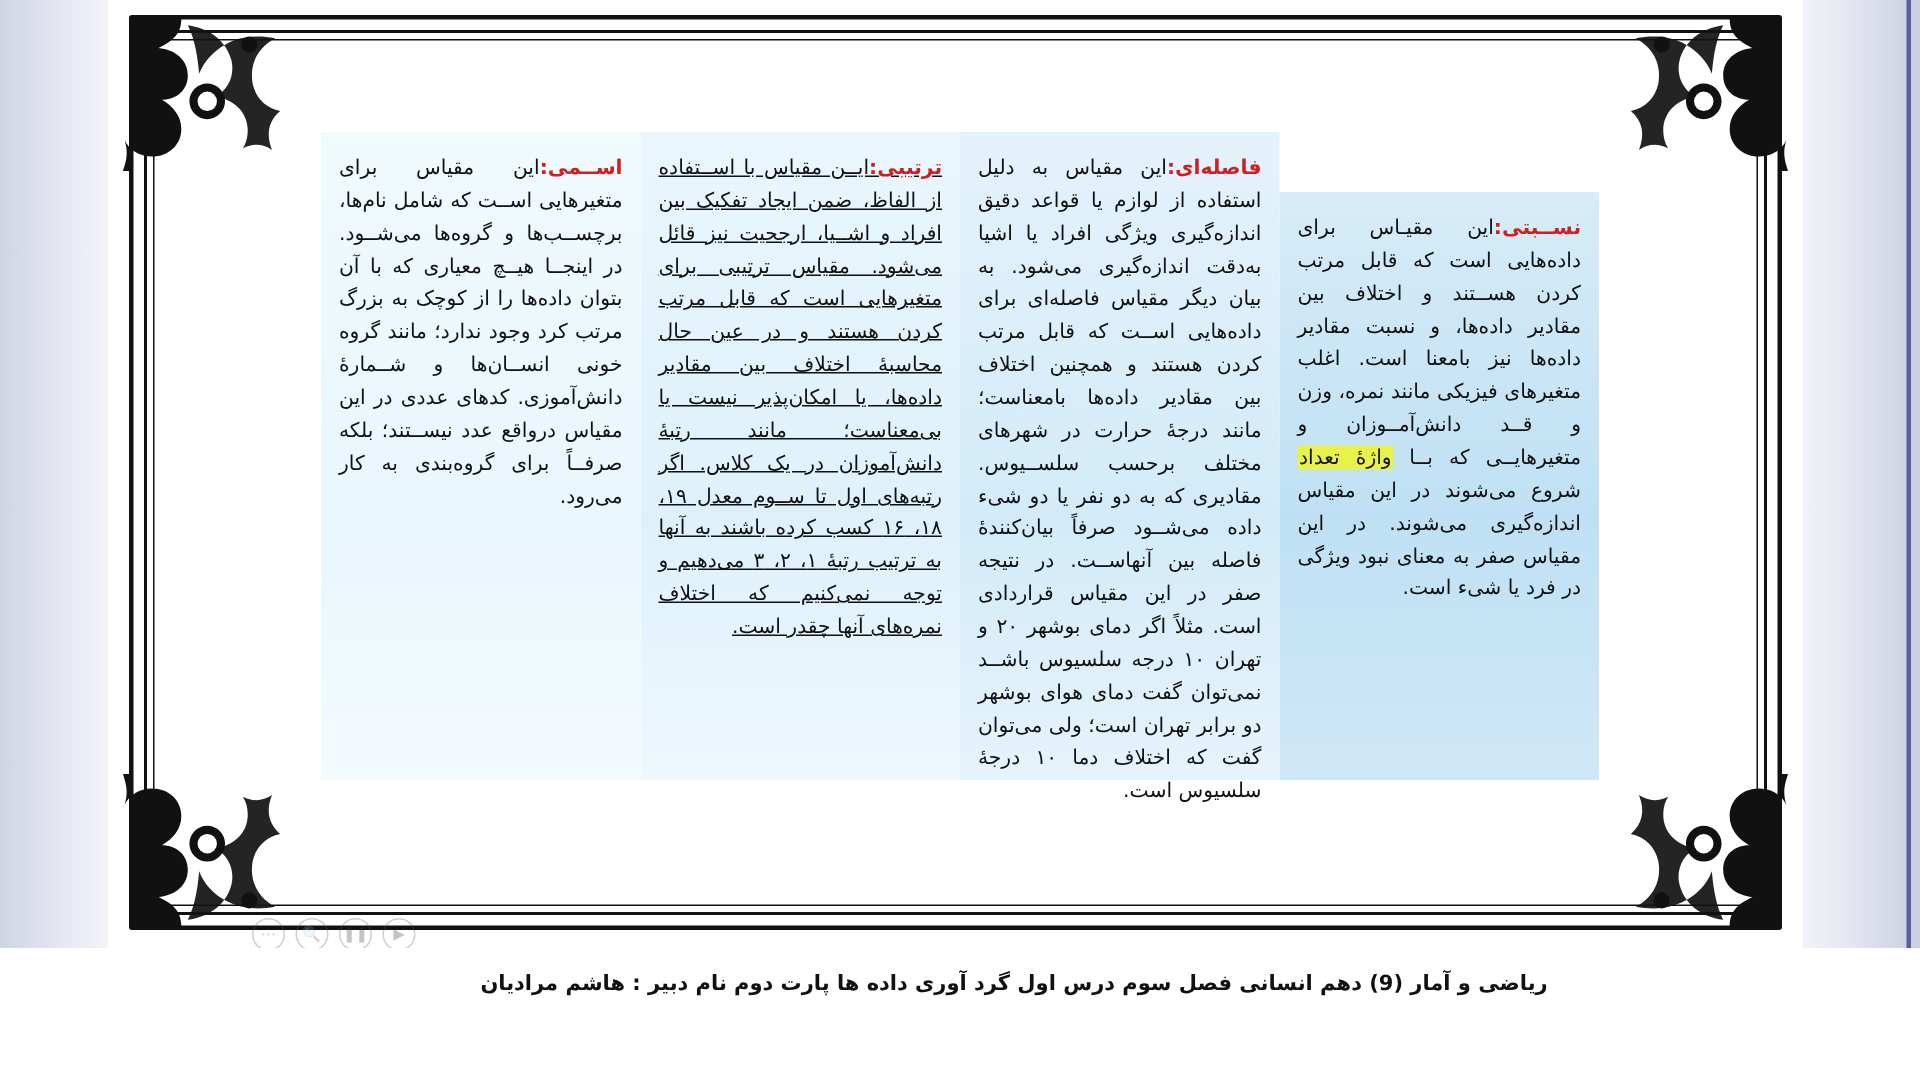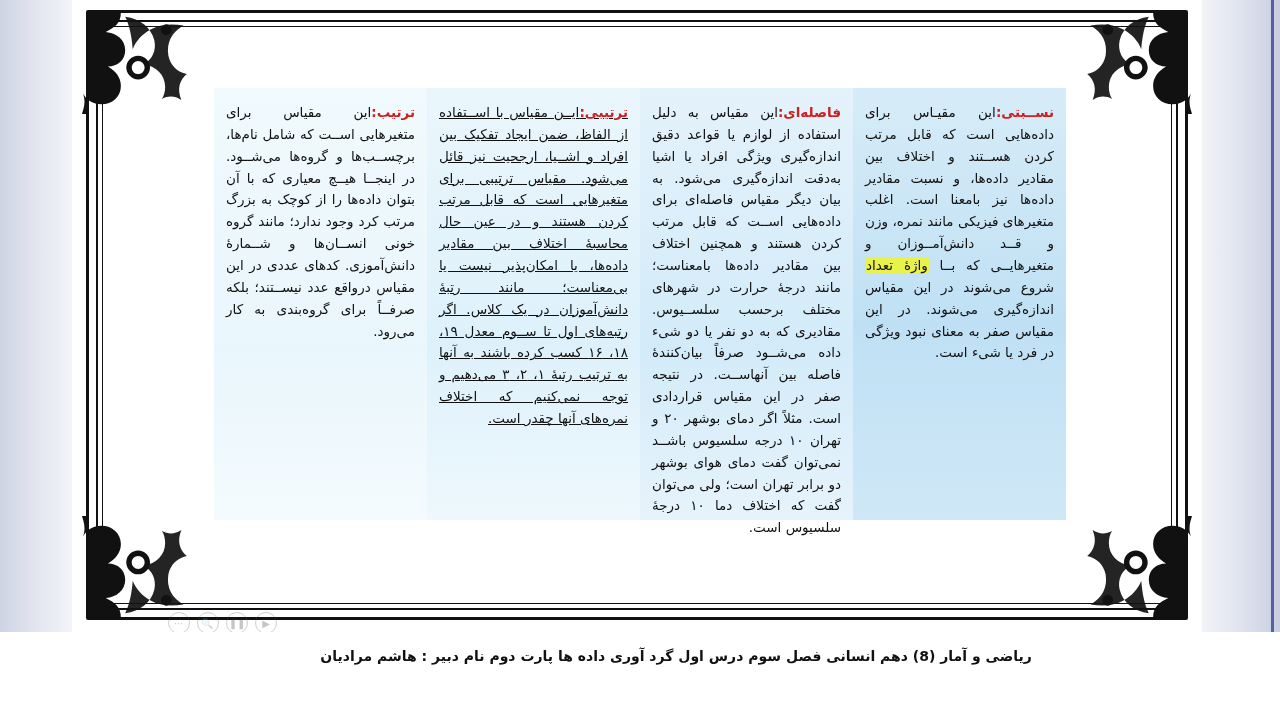--- a/index.html
+++ b/index.html
@@ -34,21 +34,21 @@
   .c-tr{right:10px;top:6px;transform:scaleX(-1);}
   .c-bl{left:10px;bottom:8px;transform:scaleY(-1);}
   .c-br{right:10px;bottom:8px;transform:scale(-1,-1);}
 
   
   .cols{position:absolute;left:142px;top:88px;width:852px;height:432px;display:flex;flex-direction:row;}
   .col{flex:1 1 0;padding:14px 12px 10px 12px;box-sizing:border-box;
     font-size:13.5px;line-height:1.62;color:#111;text-align:justify;
     text-justify:inter-word;direction:rtl;}
   .col p{margin:0;}
-  .col.c1{background:linear-gradient(180deg,#d7ecf8 0%, #bfe0f4 55%, #cfe8f7 100%);}
+  .col.c1{background:linear-gradient(180deg,#d7ecf8 0%, #bfe0f4 55%, #cfe8f7 100%);margin-top:40px;}
   .col.c2{background:linear-gradient(180deg,#e4f2fb 0%, #d3ebf9 60%, #e6f3fb 100%);}
   .col.c3{background:linear-gradient(180deg,#eaf6fc 0%, #def1fb 60%, #eef8fd 100%);text-decoration:underline;}
   .col.c4{background:linear-gradient(180deg,#f1fafd 0%, #e9f6fc 60%, #f4fbfe 100%);}
   .lead{color:#d01f1f;font-weight:bold;letter-spacing:.5px;}
   .hl{background:#e9f24a;padding:0 1px;border-radius:2px;}
 
   
   .caption-bar{position:absolute;left:72px;top:632px;width:1208px;height:88px;background:#ffffff;}
   .caption{position:absolute;left:0;right:0;top:16px;text-align:center;
     font-size:14px;color:#111;font-weight:bold;direction:rtl;}
@@ -116,31 +116,31 @@
 
       <div class="col c2">
         <p><span class="lead">فاصله‌ای:</span><span>این مقیاس به دلیل استفاده از لوازم یا قواعد دقیق اندازه‌گیری ویژگی افراد یا اشیا به‌دقت اندازه‌گیری می‌شود. به بیان دیگر مقیاس فاصله‌ای برای داده‌هایی اســت که قابل مرتب کردن هستند و همچنین اختلاف بین مقادیر داده‌ها بامعناست؛ مانند درجۀ حرارت در شهرهای مختلف برحسب سلســیوس. مقادیری که به دو نفر یا دو شیء داده می‌شــود صرفاً بیان‌کنندۀ فاصله بین آنهاســت. در نتیجه صفر در این مقیاس قراردادی است. مثلاً اگر دمای بوشهر ۲۰ و تهران ۱۰ درجه سلسیوس باشــد نمی‌توان گفت دمای هوای بوشهر دو برابر تهران است؛ ولی می‌توان گفت که اختلاف دما ۱۰ درجۀ سلسیوس است.</span></p>
       </div>
 
       <div class="col c3">
         <p><span class="lead">ترتیبی:</span><span>ایــن مقیاس با اســتفاده از الفاظ، ضمن ایجاد تفکیک بین افراد و اشــیا، ارجحیت نیز قائل می‌شود. مقیاس ترتیبی برای متغیرهایی است که قابل مرتب کردن هستند و در عین حال محاسبۀ اختلاف بین مقادیر داده‌ها، یا امکان‌پذیر نیست یا بی‌معناست؛ مانند رتبۀ دانش‌آموزان در یک کلاس. اگر رتبه‌های اول تا ســوم معدل ۱۹، ۱۸، ۱۶ کسب کرده باشند به آنها به ترتیب رتبۀ ۱، ۲، ۳ می‌دهیم و توجه نمی‌کنیم که اختلاف نمره‌های آنها چقدر است.</span></p>
       </div>
 
       <div class="col c4">
-        <p><span class="lead">ترتیب:</span><span>این مقیاس برای متغیرهایی اســت که شامل نام‌ها، برچســب‌ها و گروه‌ها می‌شــود. در اینجــا هیــچ معیاری که با آن بتوان داده‌ها را از کوچک به بزرگ مرتب کرد وجود ندارد؛ مانند گروه خونی انســان‌ها و شــمارۀ دانش‌آموزی. کدهای عددی در این مقیاس درواقع عدد نیســتند؛ بلکه صرفــاً برای گروه‌بندی به کار می‌رود.</span></p>
+        <p><span class="lead">اســمی:</span><span>این مقیاس برای متغیرهایی اســت که شامل نام‌ها، برچســب‌ها و گروه‌ها می‌شــود. در اینجــا هیــچ معیاری که با آن بتوان داده‌ها را از کوچک به بزرگ مرتب کرد وجود ندارد؛ مانند گروه خونی انســان‌ها و شــمارۀ دانش‌آموزی. کدهای عددی در این مقیاس درواقع عدد نیســتند؛ بلکه صرفــاً برای گروه‌بندی به کار می‌رود.</span></p>
       </div>
 
     </div>
 
     <div class="ctrls">
       <div class="ctrl">▶</div>
       <div class="ctrl">❚❚</div>
       <div class="ctrl">🔍</div>
       <div class="ctrl">⋯</div>
     </div>
 
   </div>
 
   <div class="caption-bar">
-    <div class="caption">ریاضی و آمار (8)  دهم انسانی فصل سوم درس اول گرد آوری داده ها پارت دوم نام دبیر  :  هاشم مرادیان</div>
+    <div class="caption">ریاضی و آمار (9)  دهم انسانی فصل سوم درس اول گرد آوری داده ها پارت دوم نام دبیر  :  هاشم مرادیان</div>
   </div>
 
 </div>
 
 </body></html>

